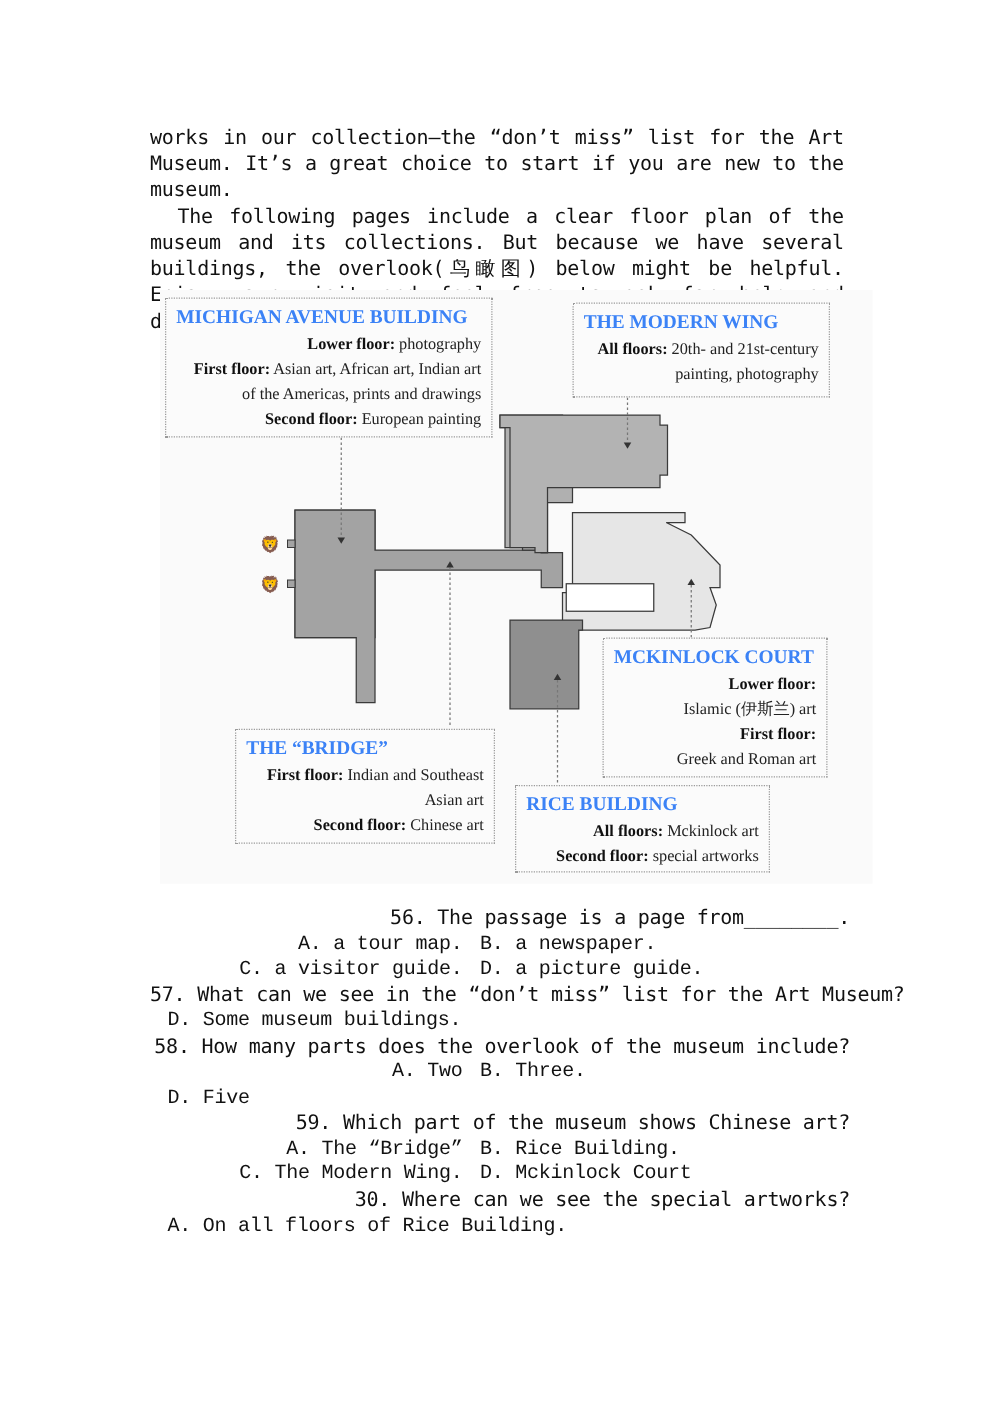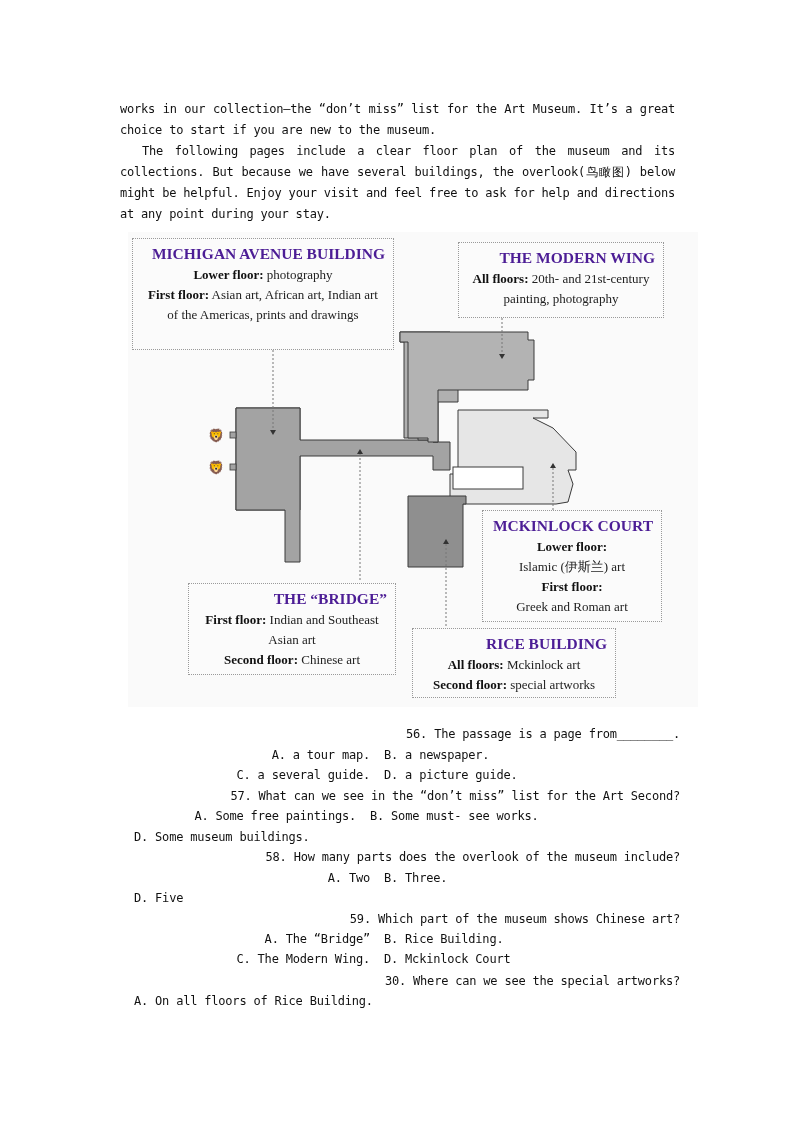--- a/index.html
+++ b/index.html
@@ -1,31 +1,31 @@
 <!DOCTYPE html>
 <html><head>
 <meta charset="utf-8">
 <style>
   html, body { margin: 0; padding: 0; background: #ffffff; }
   body { width: 794px; height: 1123px; position: relative; overflow: hidden; color: #111; }
-  .mono { font-family: "DejaVu Sans Mono", "Liberation Mono", monospace; font-size: 12px; letter-spacing: -0.2px; }
+  .mono { font-family: "DejaVu Sans Mono", "Liberation Mono", monospace; font-size: 16px; letter-spacing: -0.2px; }
   .para { position: absolute; left: 120px; width: 555px; line-height: 21px; text-align: justify; }
   .para p { margin: 0; }
   .indent { text-indent: 22px; }
 
   #map { position: absolute; left: 128px; top: 232px; width: 570px; height: 475px; background: #fafafa; }
   .box { position: absolute; border: 1.5px dotted #9a9a9a; background: #fbfbfb;
          font-family: "Liberation Serif", "DejaVu Serif", serif; font-size: 13px; line-height: 20px; color: #222; padding: 4px 8px; box-sizing: border-box; }
-  .box .title { font-weight: bold; font-size: 15.5px; text-align: right; color: #4c1d95; line-height: 22px; }
+  .box .title { font-weight: bold; font-size: 15.5px; text-align: left; color: #3b82f6; line-height: 22px; }
   .box b { font-weight: bold; color: #111; }
-  .box .line { text-align: center; }
+  .box .line { text-align: right; }
 
   .questions { position: absolute; left: 120px; top: 724px; width: 560px; text-align: right; }
   .q { line-height: 20.5px; white-space: pre; }
-  .opt-row { display: flex; line-height: 20.5px; }
+  .opt-row { display: flex; line-height: 20.5px; font-family: Liberation Mono, monospace; }
   .opt { white-space: pre; padding-left: 14px; }
   .opt.c1 { width: 222px; }
   .opt.c1w { width: 236px; }
 </style>
 </head>
 <body>
 
 <div class="para mono" style="top:99px;">
   <p>works in our collection—the “don’t miss” list for the Art Museum. It’s a great choice to start if you are new to the museum.</p>
   <p class="indent">The following pages include a clear floor plan of the museum and its collections. But because we have several buildings, the overlook(鸟瞰图) below might be helpful. Enjoy your visit and feel free to ask for help and directions at any point during your stay.</p>
@@ -60,20 +60,21 @@
     <polygon points="371,122 377,122 374,127" fill="#333"></polygon>
     <polygon points="229,222 235,222 232,217" fill="#333"></polygon>
     <polygon points="422,236 428,236 425,231" fill="#333"></polygon>
     <polygon points="315,312 321,312 318,307" fill="#333"></polygon>
   </svg>
 
   <div class="box" style="left:4px;top:6px;width:262px;height:112px;">
     <div class="title">MICHIGAN AVENUE BUILDING</div>
     <div class="line"><b>Lower floor:</b><span> photography</span></div>
     <div class="line"><b>First floor:</b><span> Asian art, African art, Indian art of the Americas, prints and drawings</span></div>
+    <div class="line"><b>Second floor:</b><span> European painting</span></div>
   </div>
 
   <div class="box" style="left:330px;top:10px;width:206px;height:76px;">
     <div class="title">THE MODERN WING</div>
     <div class="line"><b>All floors:</b><span> 20th- and 21st-century painting, photography</span></div>
   </div>
 
   <div class="box" style="left:354px;top:278px;width:180px;height:112px;">
     <div class="title">MCKINLOCK COURT</div>
     <div class="line"><b>Lower floor:</b></div>
@@ -97,31 +98,27 @@
 
 <div class="questions mono">
 
   <div>
     <div class="q"><span>56.</span> <span>The passage is a page from________.</span></div>
     <div class="opt-row">
       <div class="opt c1w"><span>A.</span> <span>a tour map.</span></div>
       <div class="opt"><span>B.</span> <span>a newspaper.</span></div>
     </div>
     <div class="opt-row">
-      <div class="opt c1w"><span>C.</span> <span>a several guide.</span></div>
+      <div class="opt c1w"><span>C.</span> <span>a visitor guide.</span></div>
       <div class="opt"><span>D.</span> <span>a picture guide.</span></div>
     </div>
   </div>
 
   <div>
-    <div class="q"><span>57.</span> <span>What can we see in the “don’t miss” list for the Art Second?</span></div>
-    <div class="opt-row">
-      <div class="opt c1"><span>A.</span> <span>Some free paintings.</span></div>
-      <div class="opt"><span>B.</span> <span>Some must- see works.</span></div>
-    </div>
+    <div class="q"><span>57.</span> <span>What can we see in the “don’t miss” list for the Art Museum?</span></div>
     <div class="opt-row">
       <div class="opt"><span>D.</span> <span>Some museum buildings.</span></div>
     </div>
   </div>
 
   <div>
     <div class="q"><span>58.</span> <span>How many parts does the overlook of the museum include?</span></div>
     <div class="opt-row">
       <div class="opt c1w" style="width:236px;"><span>A.</span> <span>Two</span></div>
       <div class="opt"><span>B.</span> <span>Three.</span></div>

